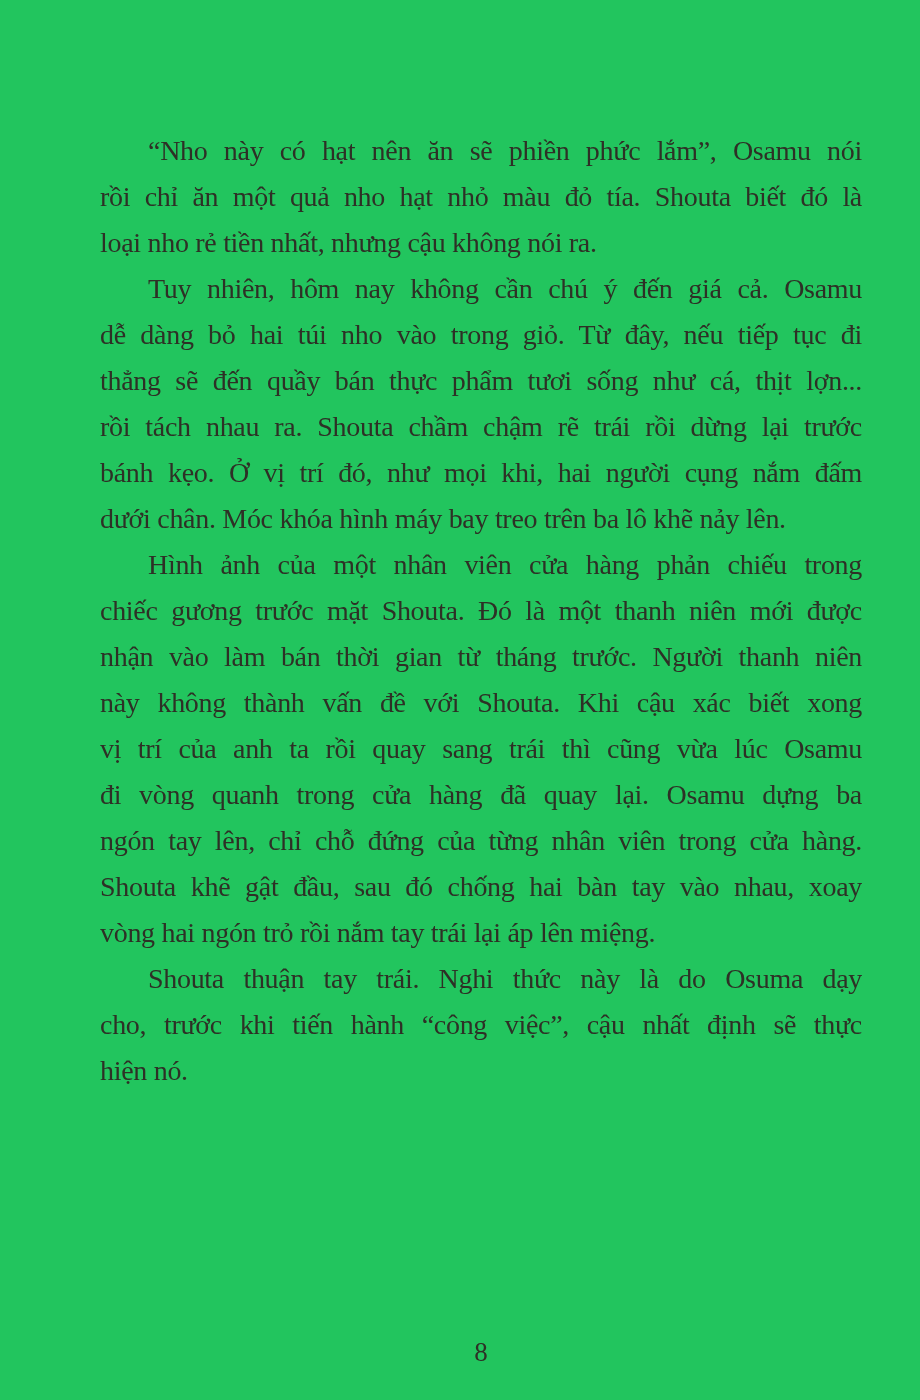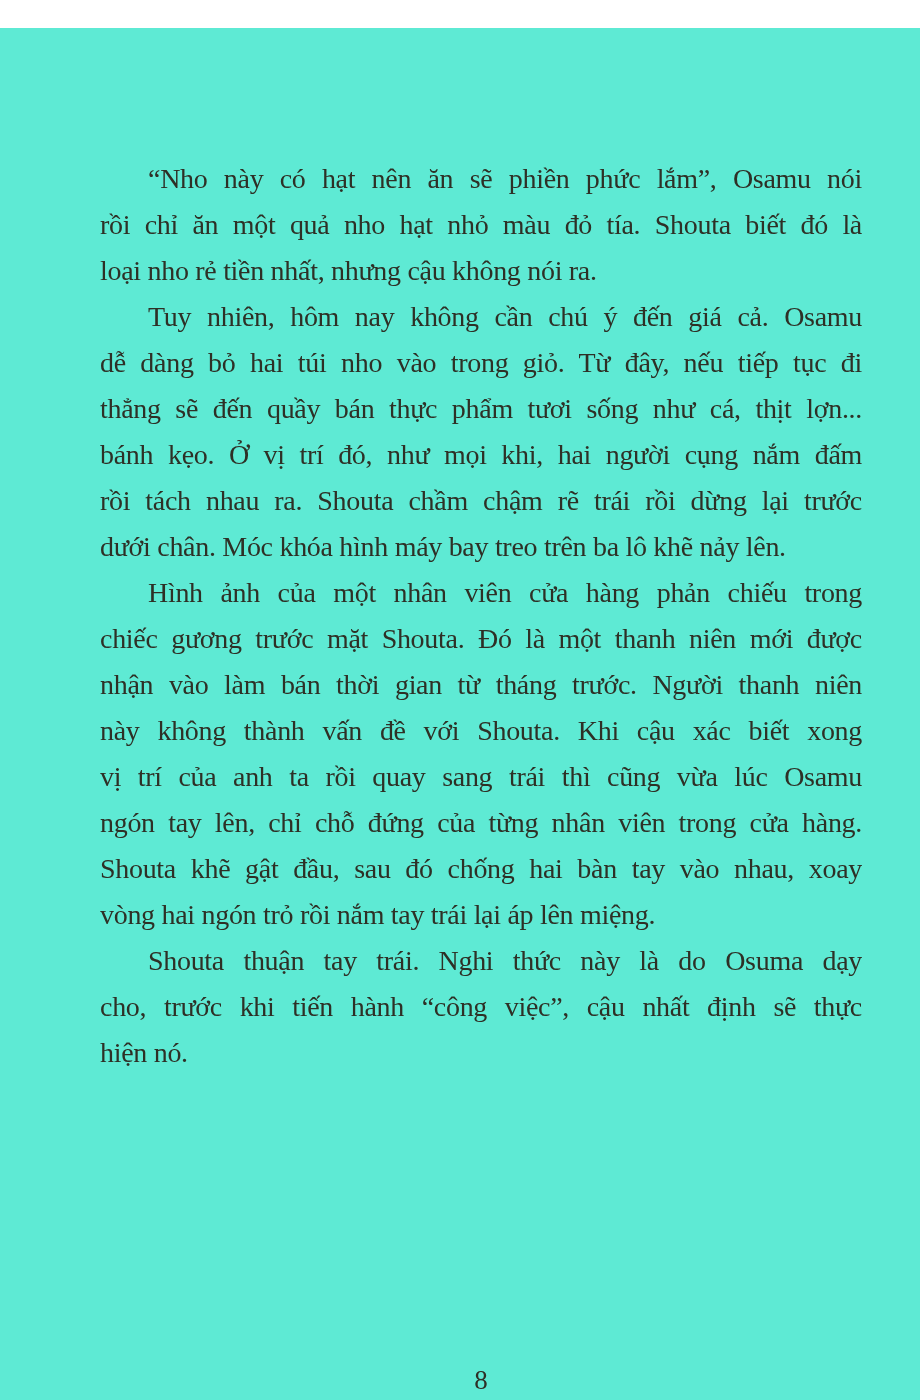--- a/index.html
+++ b/index.html
@@ -11,22 +11,21 @@
     width: 920px;
     height: 1400px;
     position: relative;
     font-family: "Liberation Serif", "DejaVu Serif", serif;
     color: #2e3026;
     overflow: hidden;
   }
   .page {
     position: absolute;
     inset: 0;
-    background: #5eead4;
-    margin-top: 28px;
+    background: #22c55e;
   }
   .page-text {
     position: absolute;
     left: 100px;
     top: 128px;
     width: 762px;
     font-size: 28px;
     letter-spacing: -0.3px;
   }
   .line {
@@ -58,28 +57,29 @@
 <body>
 
 <div class="page">
   <div class="page-text">
       <div class="line first">“Nho này có hạt nên ăn sẽ phiền phức lắm”, Osamu nói</div>
       <div class="line">rồi chỉ ăn một quả nho hạt nhỏ màu đỏ tía. Shouta biết đó là</div>
       <div class="line last">loại nho rẻ tiền nhất, nhưng cậu không nói ra.</div>
       <div class="line first">Tuy nhiên, hôm nay không cần chú ý đến giá cả. Osamu</div>
       <div class="line">dễ dàng bỏ hai túi nho vào trong giỏ. Từ đây, nếu tiếp tục đi</div>
       <div class="line">thẳng sẽ đến quầy bán thực phẩm tươi sống như cá, thịt lợn...</div>
+      <div class="line">rồi tách nhau ra. Shouta chầm chậm rẽ trái rồi dừng lại trước</div>
       <div class="line">bánh kẹo. Ở vị trí đó, như mọi khi, hai người cụng nắm đấm</div>
-      <div class="line">rồi tách nhau ra. Shouta chầm chậm rẽ trái rồi dừng lại trước</div>
       <div class="line last">dưới chân. Móc khóa hình máy bay treo trên ba lô khẽ nảy lên.</div>
       <div class="line first">Hình ảnh của một nhân viên cửa hàng phản chiếu trong</div>
       <div class="line">chiếc gương trước mặt Shouta. Đó là một thanh niên mới được</div>
       <div class="line">nhận vào làm bán thời gian từ tháng trước. Người thanh niên</div>
       <div class="line">này không thành vấn đề với Shouta. Khi cậu xác biết xong</div>
       <div class="line">vị trí của anh ta rồi quay sang trái thì cũng vừa lúc Osamu</div>
+      <div class="line">đi vòng quanh trong cửa hàng đã quay lại. Osamu dựng ba</div>
       <div class="line">ngón tay lên, chỉ chỗ đứng của từng nhân viên trong cửa hàng.</div>
       <div class="line">Shouta khẽ gật đầu, sau đó chống hai bàn tay vào nhau, xoay</div>
       <div class="line last">vòng hai ngón trỏ rồi nắm tay trái lại áp lên miệng.</div>
       <div class="line first">Shouta thuận tay trái. Nghi thức này là do Osuma dạy</div>
       <div class="line">cho, trước khi tiến hành “công việc”, cậu nhất định sẽ thực</div>
       <div class="line last">hiện nó.</div>
     </div>
   <div class="page-number">8</div>
 </div>
 

